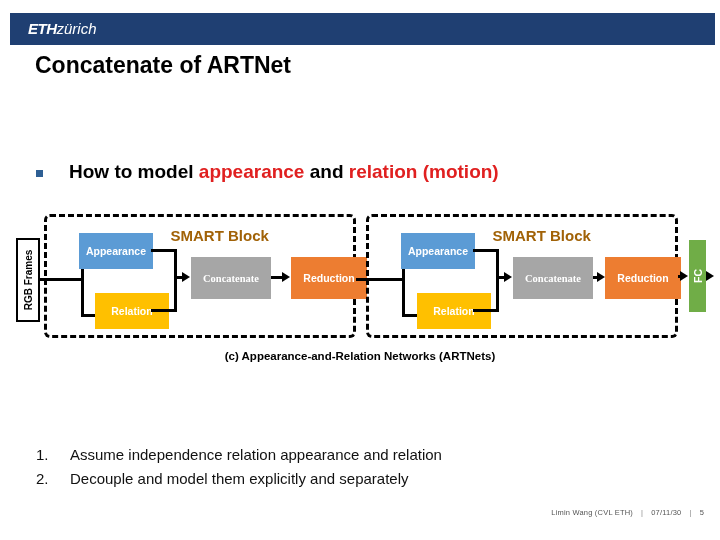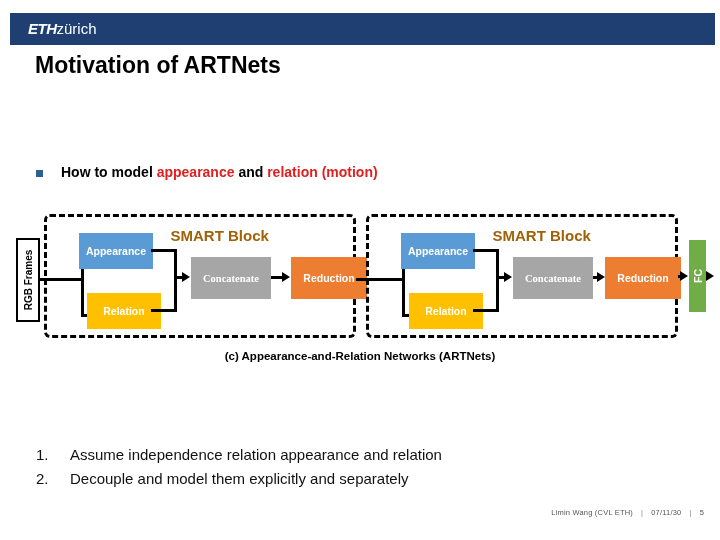--- a/index.html
+++ b/index.html
@@ -36,20 +36,21 @@
     color: #ffffff;
     white-space: nowrap;
   }
   #eth-logo .eth-mark {
     font-weight: 700;
     font-style: italic;
     letter-spacing: -0.5px;
   }
   #eth-logo .eth-city {
     font-weight: 400;
+    font-style: italic;
     letter-spacing: 0px;
   }
   #title-white-notch {
     position: absolute;
     left: 32px;
     top: 45px;
     width: 683px;
     height: 10px;
     background: #ffffff;
   }
@@ -75,25 +76,26 @@
   }
   #bullet-square {
     width: 7px;
     height: 7px;
     background: #2e5f94;
     margin-top: 10px;
     margin-right: 18px;
     flex: 0 0 auto;
   }
   #bullet-text {
-    font-size: 14px;
+    font-size: 19px;
     font-weight: 700;
     color: #000000;
     line-height: 24px;
     white-space: nowrap;
+    margin-left: 8px;
   }
   .red { color: #e02020; }
   .blk { color: #000000; }
 
   
   #figure {
     position: absolute;
     left: 8px;
     top: 208px;
     width: 704px;
@@ -133,21 +135,21 @@
     box-sizing: border-box;
     text-align: center;
   }
   .node-appearance { background: #5b9bd5; }
   .node-relation   { background: #ffc000; }
   .node-concat     { background: #a6a6a6; }
   .node-reduction  { background: #ed7d31; }
 
   
   .p-appearance { left: 32px;  top: 16px; width: 74px;  height: 36px; }
-  .p-relation   { left: 40px;  top: 76px; width: 74px;  height: 36px; }
+  .p-relation   { left: 48px;  top: 76px; width: 74px;  height: 36px; }
   .p-concat     { left: 144px; top: 40px; width: 80px;  height: 42px; font-family: Liberation Serif, serif; }
   .p-reduction  { left: 244px; top: 40px; width: 76px;  height: 42px; text-align: right; }
   #smart-block-2 .p-reduction { left: 236px; width: 76px; }
 
   
   #rgb-frames {
     position: absolute;
     left: 8px;
     top: 30px;
     width: 24px;
@@ -245,21 +247,21 @@
 <body>
 
 <div id="slide">
 
   <div id="eth-bar">
     <div id="eth-logo">
       <span class="eth-mark">ETH</span><span class="eth-city">zürich</span>
     </div>
   </div>
   <div id="title-white-notch"></div>
-  <div id="slide-title">Motivation of ARTNets</div>
+  <div id="slide-title">Concatenate of ARTNet</div>
 
   <div id="bullet-row">
     <div id="bullet-square"></div>
     <div id="bullet-text"><span class="blk">How to model </span><span class="red">appearance</span><span class="blk"> and </span><span class="red">relation (motion)</span></div>
   </div>
 
   <div id="figure">
 
     <div id="rgb-frames">
       <span>RGB Frames</span>

